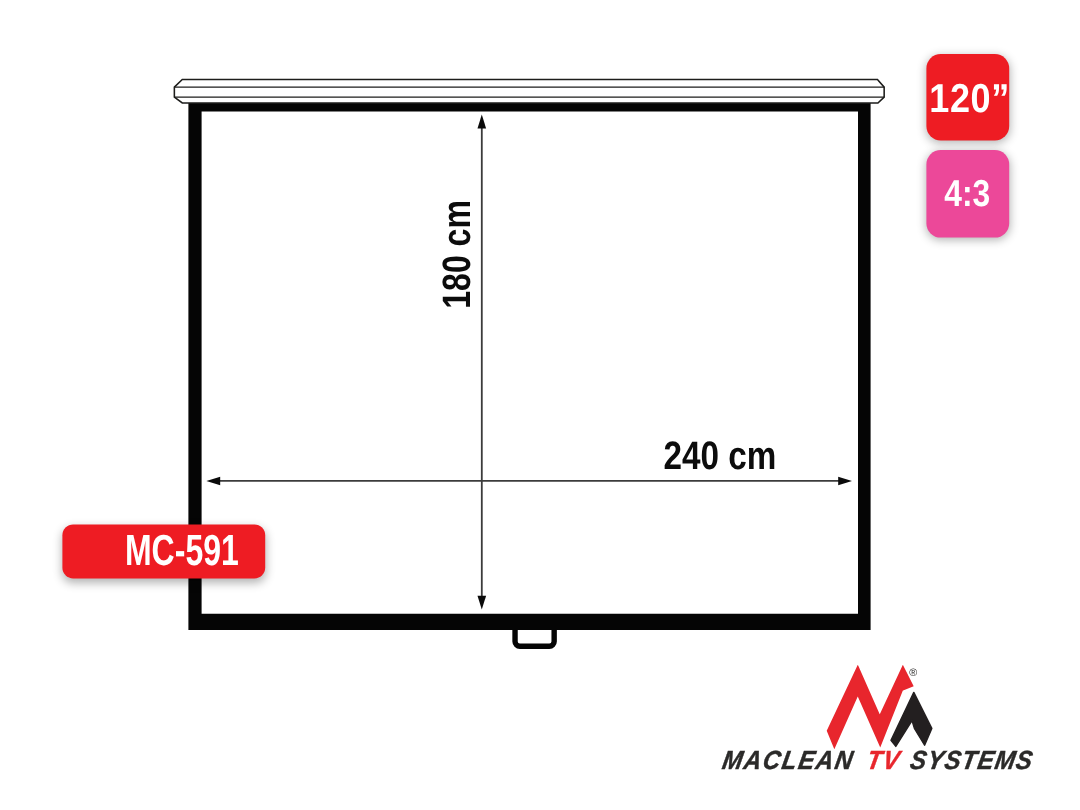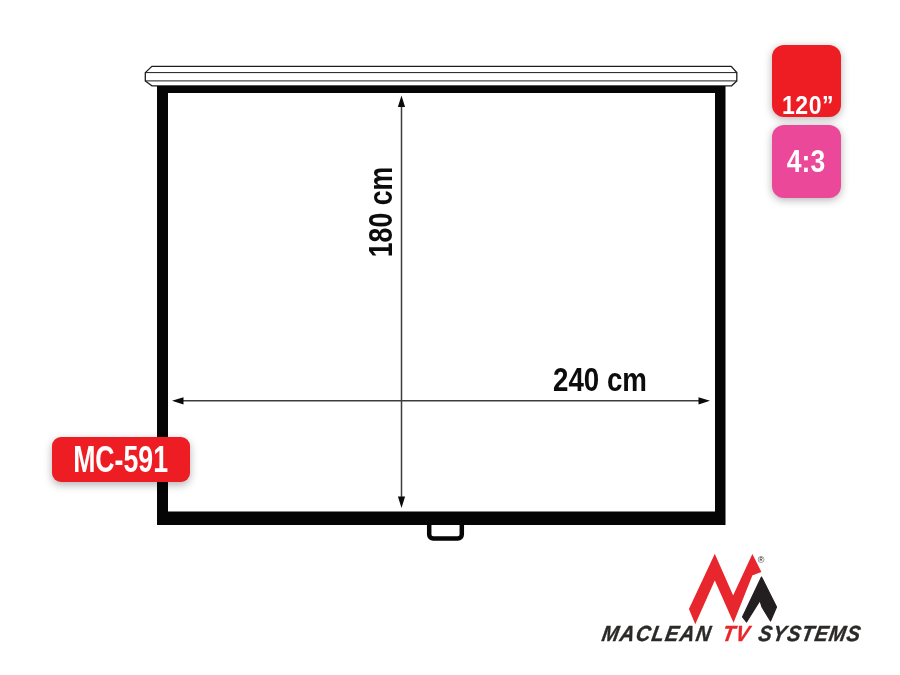--- a/index.html
+++ b/index.html
@@ -44,23 +44,23 @@
 
   <text x="761" y="563" text-anchor="middle" font-size="9" fill="#2b2a29">®</text>
 
   <g font-size="20" font-weight="bold" font-style="italic" fill="#2b2a29">
     <text transform="translate(601 641) skewX(-10) scale(1 1.09)" letter-spacing="1.4" stroke="#2b2a29" stroke-width="0.35">MACLEAN</text>
     <text transform="translate(721.5 641) skewX(-10) scale(1 1.09)" letter-spacing="1" fill="#e8262d" stroke="#e8262d" stroke-width="0.35">TV</text>
     <text transform="translate(757.5 641) skewX(-10) scale(1 1.09)" letter-spacing="1" stroke="#2b2a29" stroke-width="0.35">SYSTEMS</text>
   </g>
 </svg>
 
-<div class="badge" style="left:771.5px;top:45px;width:69px;height:72px;background:#ee1c23;border-radius:12px;font-size:23px;letter-spacing:0.5px;box-shadow:0 2px 8px rgba(0,0,0,0.3);align-items:flex-end;">
+<div class="badge" style="left:771.5px;top:45px;width:69px;height:72px;background:#ee1c23;border-radius:12px;font-size:30px;letter-spacing:0.5px;box-shadow:0 2px 8px rgba(0,0,0,0.3);">
     <span style="transform:scaleY(1.12);position:relative;top:2px;left:2px">120”</span>
   </div>
 
 <div class="badge" style="left:771.5px;top:125px;width:69px;height:73px;background:#ec4899;border-radius:12px;font-size:26.5px;box-shadow:0 2px 8px rgba(0,0,0,0.3);">
     <span style="transform:scaleY(1.18);position:relative;top:0px">4:3</span>
   </div>
 
-<div class="badge" style="left:52px;top:437px;width:138px;height:45px;background:#ee1c23;border-radius:9px;font-size:29px;box-shadow:0 3px 8px rgba(0,0,0,0.3);">
+<div class="badge" style="left:52px;top:437px;width:138px;height:45px;background:#ee1c23;border-radius:9px;font-size:29px;box-shadow:0 3px 8px rgba(0,0,0,0.3);padding-left:31px;">
     <span style="transform:scale(0.92,1.25);position:relative;top:1px">MC-591</span>
   </div>
 
 </body></html>

